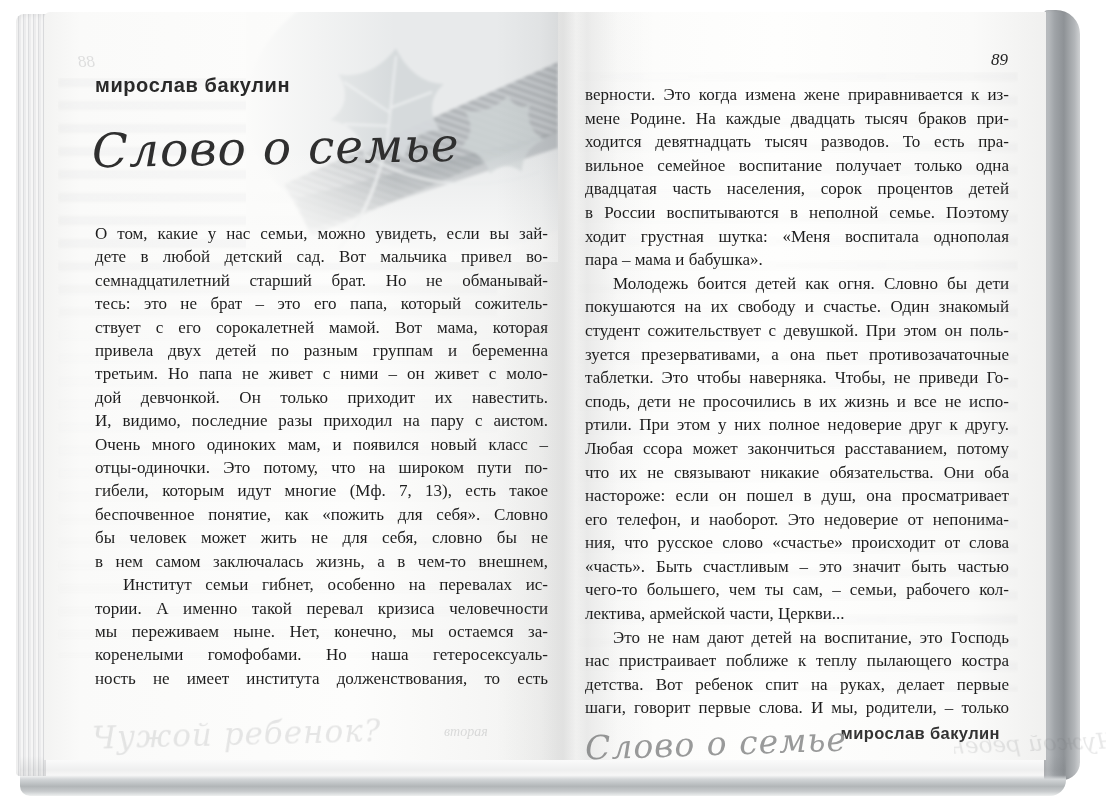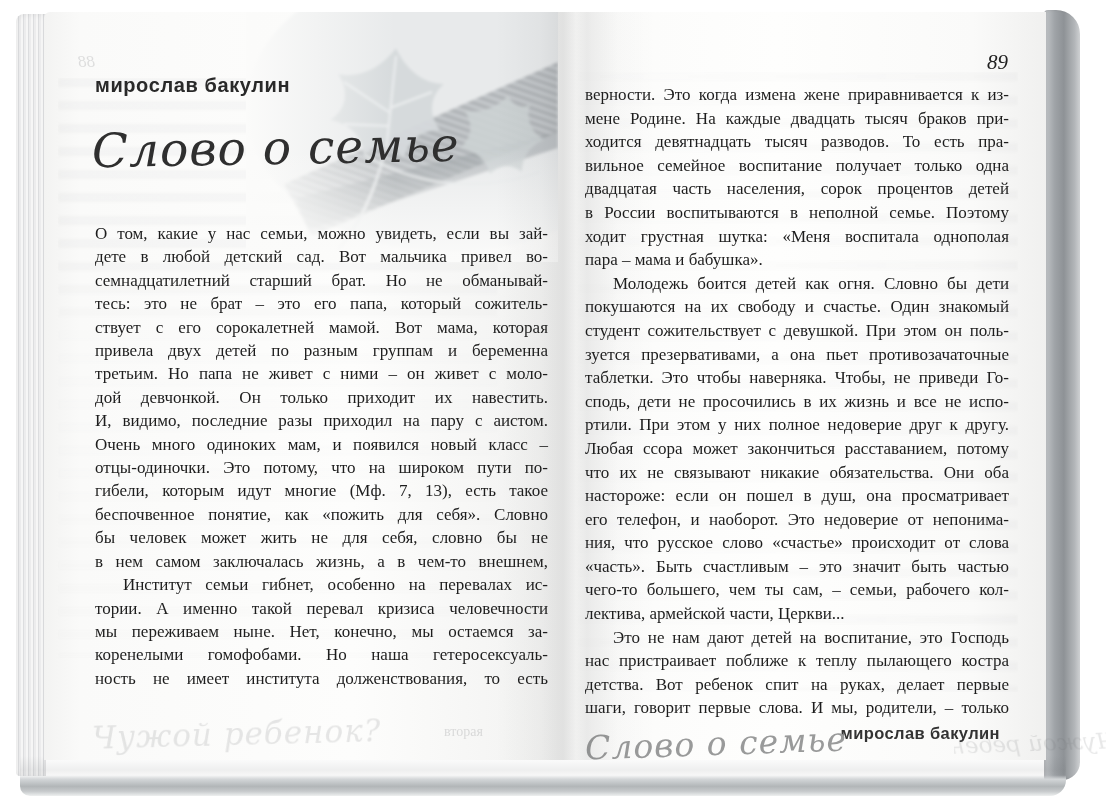--- a/index.html
+++ b/index.html
@@ -80,42 +80,42 @@
   .body-left{left:51px;top:210px;width:453px;}
   .body-left .line{line-height:23.4px;}
   .body-right{left:27px;top:71px;width:424px;}
   .body-right .line{line-height:23.6px;}
   .line{text-align:justify;text-align-last:justify;}
   .line.short{text-align-last:left;}
   .para.indent .line:first-child{text-indent:28px;}
 
   .pagenum{
     position:absolute;top:38px;right:38px;
-    font-style:italic;font-size:21px;color:#222;
+    font-style:italic;font-size:17px;color:#222;
   }
 
   .footer-author{
     position:absolute;top:712px;right:46px;
     font-family:"Liberation Sans",sans-serif;font-weight:bold;
     font-size:16.5px;letter-spacing:.4px;color:#333;
   }
   .footer-script{
     position:absolute;left:27px;top:712px;
     font-family:"DejaVu Serif",serif;font-style:italic;
     font-size:33px;letter-spacing:1px;color:#999a9a;transform:rotate(-2deg);
   }
 
   
   .ghost{position:absolute;pointer-events:none;color:#6d6f72;filter:blur(.6px);}
   .ghost-88{left:34px;top:40px;font-style:italic;font-size:17px;opacity:.20;transform:scaleX(-1);}
   .ghost-script-left{
     left:48px;top:704px;font-family:"DejaVu Serif",serif;font-style:italic;
     font-size:31px;letter-spacing:1px;opacity:.16;transform:rotate(-1.5deg);
   }
-  .ghost-vtoraya{left:400px;top:712px;font-size:14px;opacity:.22;}
+  .ghost-vtoraya{left:400px;top:712px;font-style:italic;font-size:14px;opacity:.22;}
   .ghost-mirror{
     left:396px;top:718px;width:160px;font-family:"DejaVu Serif",serif;font-style:italic;
     font-size:23px;opacity:.16;transform:scaleX(-1) rotate(2deg);white-space:nowrap;overflow:hidden;
   }
 </style>
 </head>
 <body>
 
 <div class="scene">
   <div class="book">

